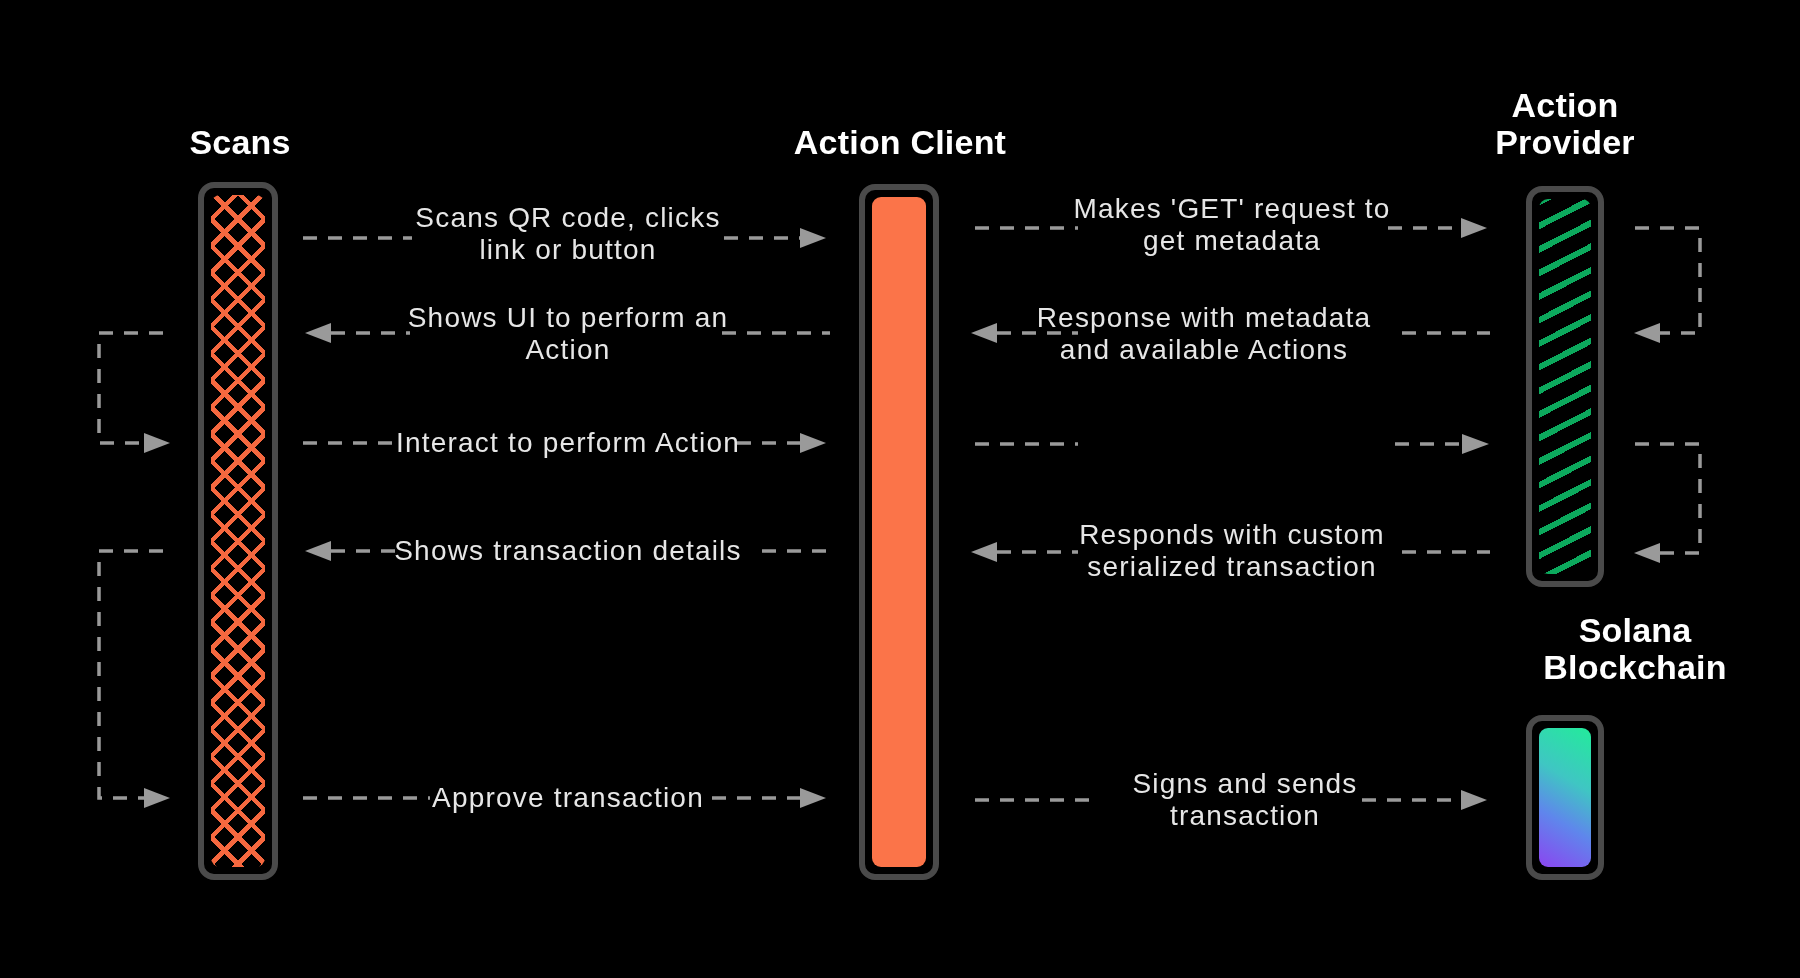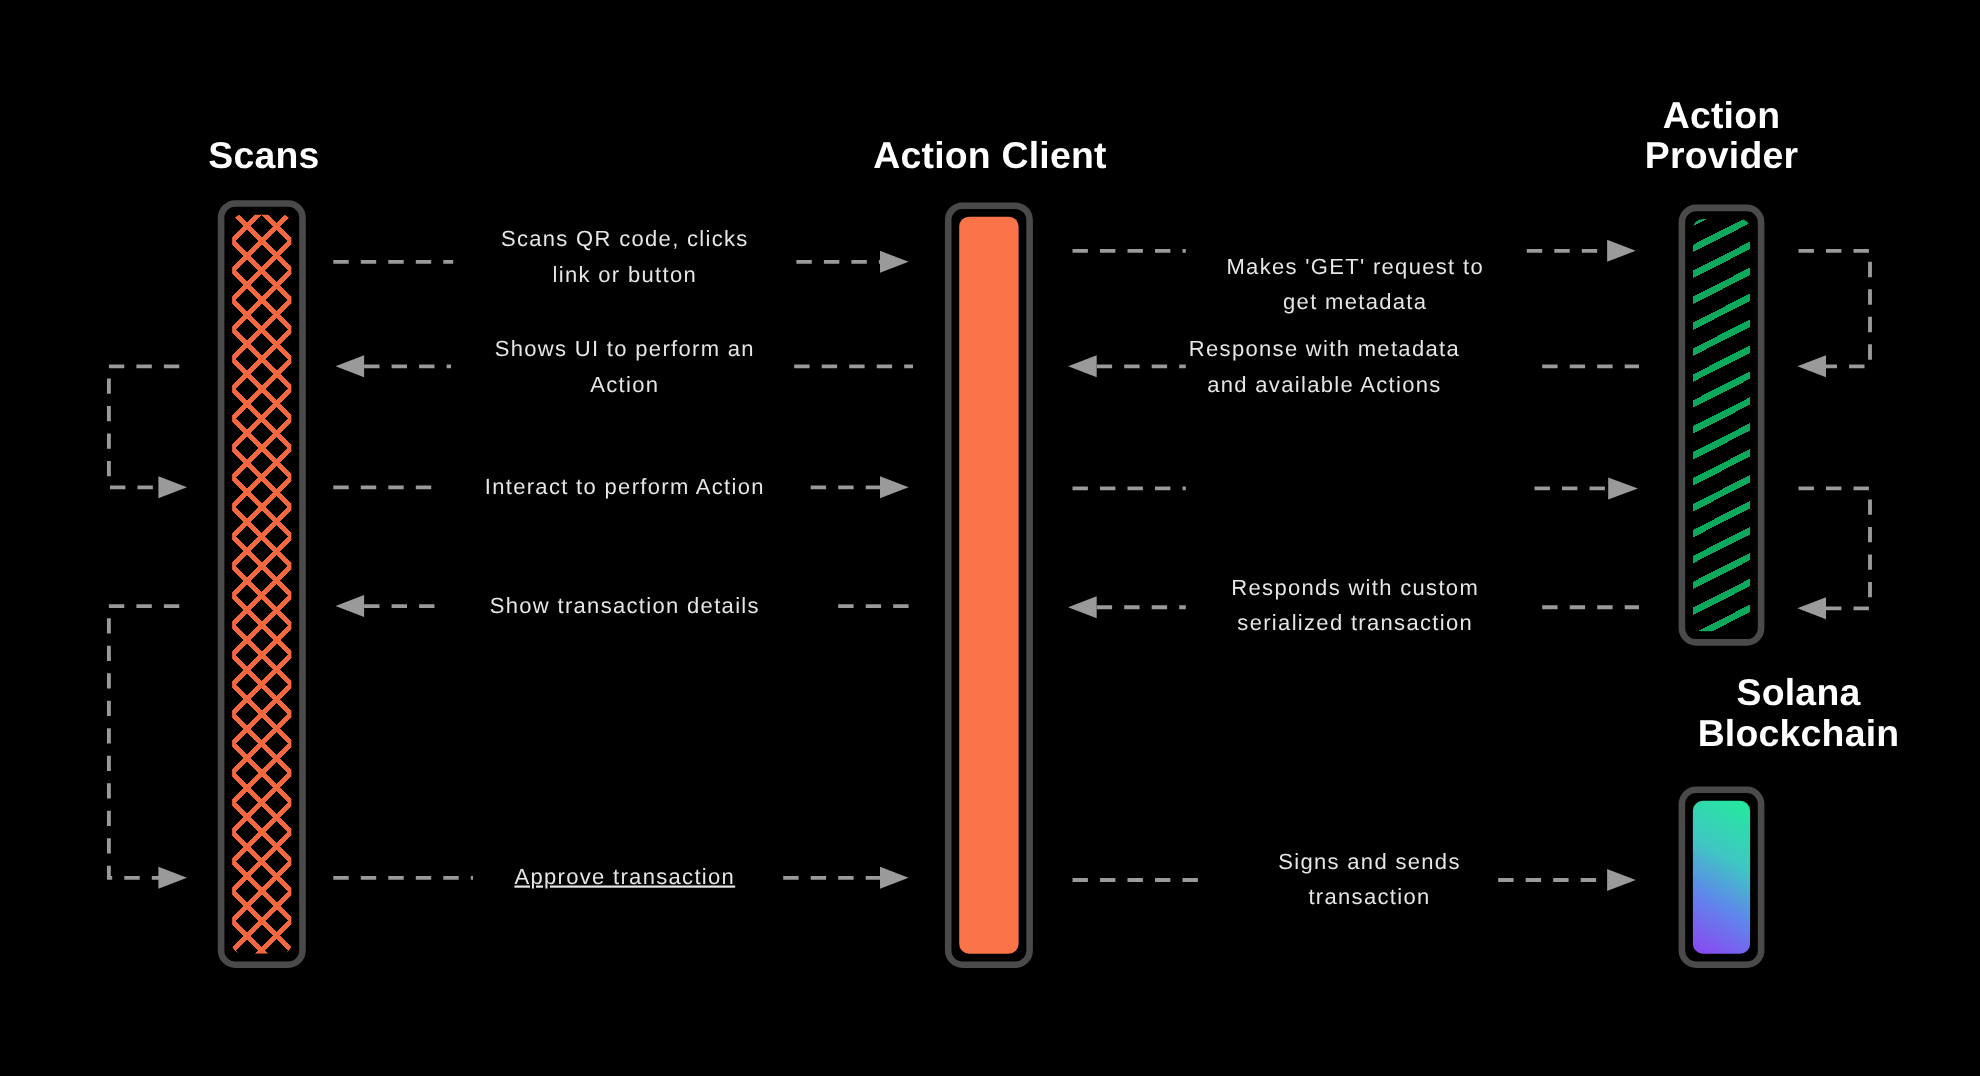--- a/index.html
+++ b/index.html
@@ -52,21 +52,21 @@
     background-image:
       repeating-linear-gradient(153deg, #0CA95D 0 6px, transparent 6px 21px);
   }
   .fill-solana-gradient {
     background: linear-gradient(211deg, #23EB9B 0%, #3FC6C3 38%, #5F86EC 66%, #8B45F0 100%);
   }
 
   .msg {
     position: absolute;
     color: #E6E6E6;
-    font-size: 20px;
+    font-size: 28px;
     line-height: 32px;
     letter-spacing: 1.2px;
     text-align: center;
     white-space: nowrap;
   }
   .msg span { display: block; }
   .msg span:empty { display: none; }
 
   .flow-svg {
     position: absolute;
@@ -205,29 +205,29 @@
   </div>
   <div class="msg" style="left:368px; top:302px; width:400px;">
     <span>Shows UI to perform an</span>
     <span>Action</span>
   </div>
   <div class="msg" style="left:368px; top:427px; width:400px;">
     <span>Interact to perform Action</span>
 
   </div>
   <div class="msg" style="left:368px; top:535px; width:400px;">
-    <span>Show transaction details</span>
-
-  </div>
-  <div class="msg" style="left:368px; top:782px; width:400px;text-decoration:underline;">
+    <span>Shows transaction details</span>
+
+  </div>
+  <div class="msg" style="left:368px; top:782px; width:400px;">
     <span>Approve transaction</span>
 
   </div>
 
-  <div class="msg" style="left:1052px; top:193px; width:360px;margin-top:34px;">
+  <div class="msg" style="left:1052px; top:193px; width:360px;">
     <span>Makes 'GET' request to</span>
     <span>get metadata</span>
   </div>
   <div class="msg" style="left:1024px; top:302px; width:360px;">
     <span>Response with metadata</span>
     <span>and available Actions</span>
   </div>
   <div class="msg" style="left:1052px; top:519px; width:360px;">
     <span>Responds with custom</span>
     <span>serialized transaction</span>

